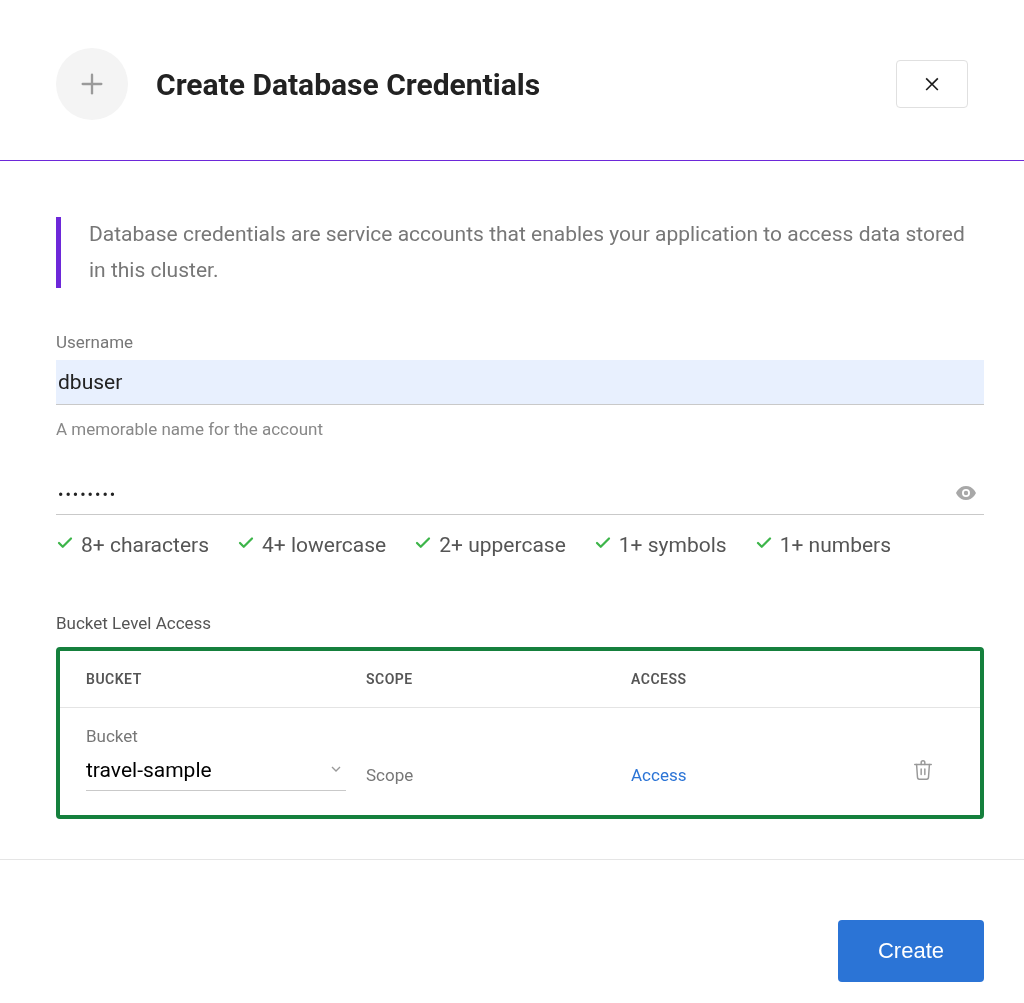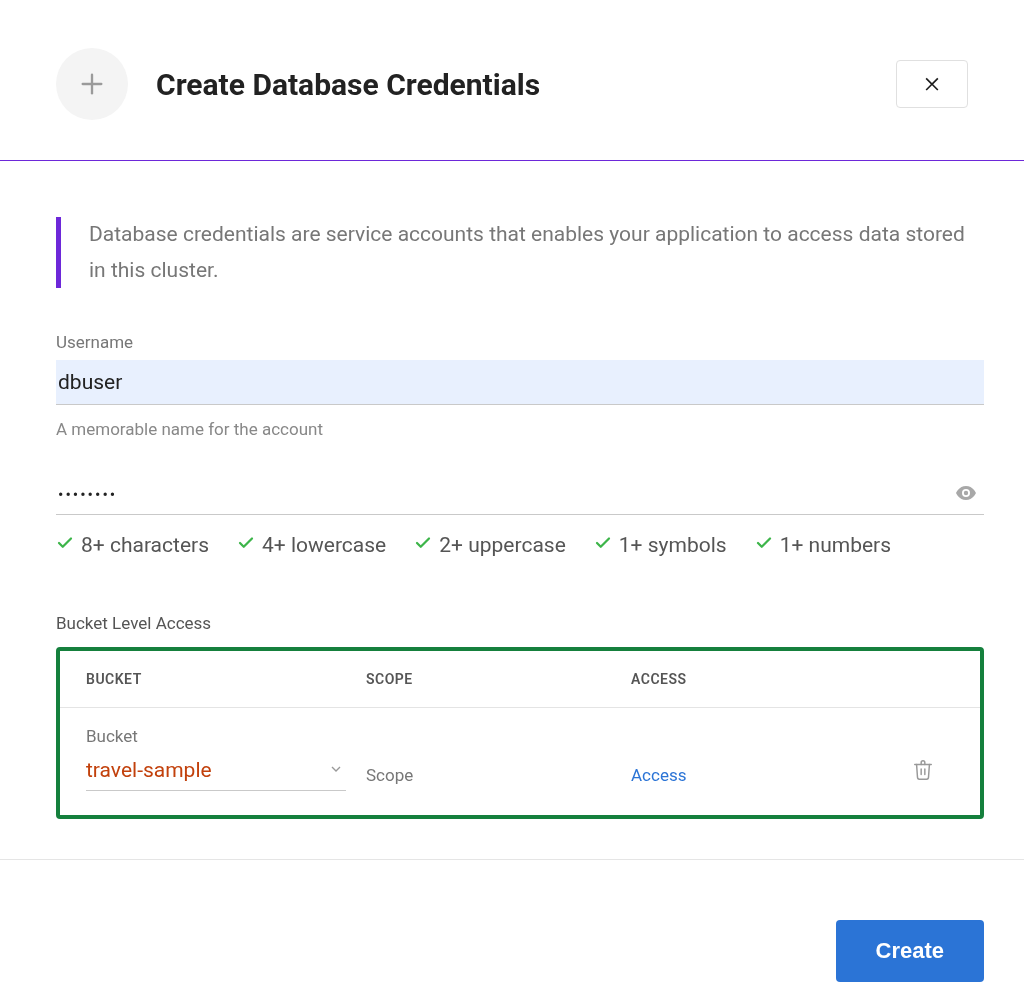--- a/index.html
+++ b/index.html
@@ -162,21 +162,21 @@
     }
     .col-label.active { color: #2b74d6; }
     .select-wrap {
       position: relative;
       border-bottom: 1px solid #c9c9c9;
       padding: 6px 24px 8px 0;
     }
     .select-wrap.active { border-bottom-color: #2b74d6; }
     .select-val {
       font-size: 21px;
-      color: #c2410c;
+      color: #000000;
     }
     .chevron {
       position: absolute;
       right: 2px;
       top: 50%;
       transform: translateY(-50%);
     }
     .chevron svg { stroke: #999; }
     .trash-btn {
       cursor: pointer;
@@ -190,21 +190,21 @@
       padding: 60px 40px 40px 56px;
       display: flex;
       justify-content: flex-end;
     }
     .create-btn {
       background: #2b74d6;
       color: #fff;
       border: none;
       border-radius: 4px;
       font-size: 22px;
-      font-weight: 700;
+      font-weight: 400;
       padding: 18px 40px;
       cursor: pointer;
     }
   </style>
 </head>
 <body>
 
 <div class="header">
   <div class="header-icon">
     <svg width="28" height="28" viewBox="0 0 24 24" fill="none" stroke-width="2" stroke-linecap="round">

